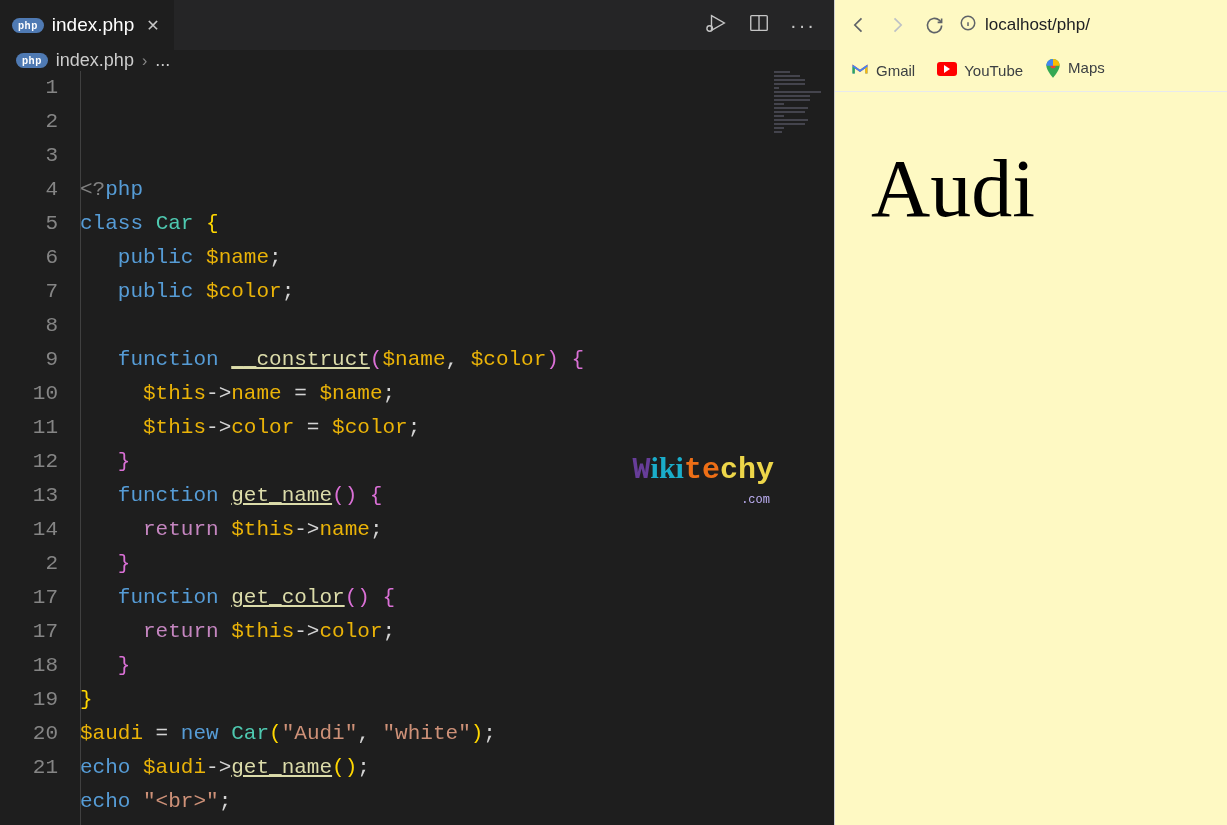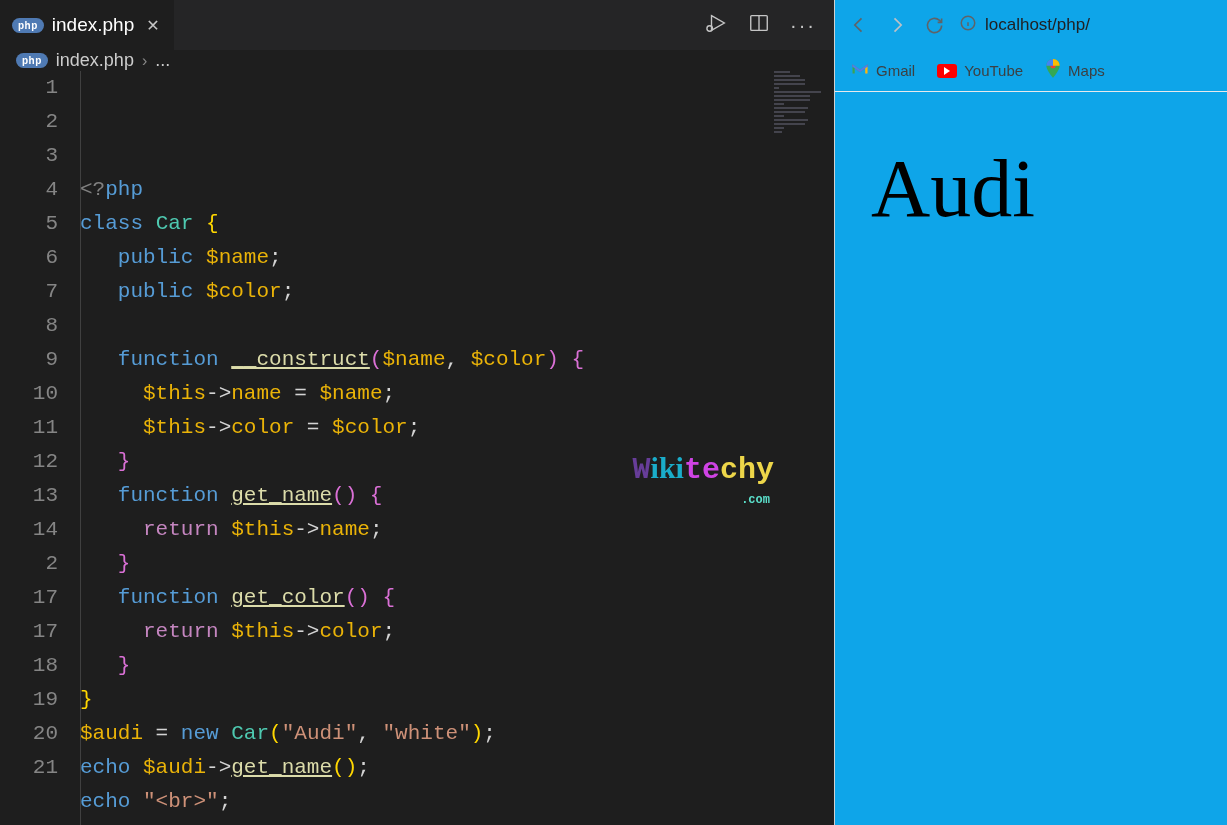--- a/index.html
+++ b/index.html
@@ -20,45 +20,45 @@
 .breadcrumb .chev { color: #888; font-size: 16px; }
 .breadcrumb .dots { color: #ccc; }
 .code-area { flex: 1; display: flex; position: relative; font-family: Consolas, 'Courier New', monospace; font-size: 21px; line-height: 34px; }
 .gutter { width: 80px; text-align: right; padding-right: 22px; color: #858585; user-select: none; }
 .code { flex: 1; white-space: pre; position: relative; }
 .minimap { position: absolute; top: 0; right: 8px; width: 52px; height: 70px; opacity: 0.5; }
 .minimap .mm-line { height: 2px; margin-bottom: 2px; background: #6b6b7c; }
 .watermark { position: absolute; top: 380px; right: 60px; font-size: 30px; font-weight: bold; opacity: 0.95; pointer-events: none; }
 .watermark .w1 { color: #6b3fa0; }
 .watermark .w2 { color: #1ab5d4; font-family: Liberation Serif, serif; }
-.watermark .w3 { color: #d946ef; }
+.watermark .w3 { color: #f97316; }
 .watermark .w4 { color: #f9e04c; margin-top: 12px; }
-.watermark .dc { color: #5eead4; font-size: 12px; display: block; text-align: right; margin-top: -4px; padding-right: 4px; font-weight: bold; }
+.watermark .dc { color: #c4b5fd; font-size: 12px; display: block; text-align: right; margin-top: -4px; padding-right: 4px; font-weight: normal; }
 .indent { position: absolute; top: 0; bottom: 0; width: 1px; background: #404040; }
 .tk-gray { color: #808080; }
 .tk-blue { color: #569cd6; }
 .tk-type { color: #4ec9b0; }
 .tk-brace { color: #ffd700; }
 .tk-brace2 { color: #da70d6; }
 .tk-var { color: #eab308; }
 .tk-white { color: #d4d4d4; }
 .tk-func { color: #dcdcaa; text-decoration: underline; }
 .tk-ctrl { color: #c586c0; }
 .tk-str { color: #ce9178; }
 .php-badge { background: #4f7ab3; color: #fff; font-size: 10px; font-weight: bold; padding: 2px 6px; border-radius: 9px; letter-spacing: 0.5px; }
 
-.browser-pane { width: 409px; height: 825px; background: #0ea5e9; border-left: 1px solid #d0d0d0; display: flex; flex-direction: column; }
+.browser-pane { width: 409px; height: 825px; background: #fef9c3; border-left: 1px solid #d0d0d0; display: flex; flex-direction: column; }
 .addr-bar { height: 50px; display: flex; align-items: center; gap: 10px; padding: 0 10px; }
 .nav-btn { width: 28px; height: 28px; display: flex; align-items: center; justify-content: center; color: #5f6368; cursor: pointer; }
 .nav-btn.disabled { color: #bdc1c6; }
 .nav-btn svg { stroke: currentColor; fill: none; stroke-width: 2; }
 .url-box { flex: 1; display: flex; align-items: center; gap: 8px; font-size: 17px; color: #202124; }
 .url-box .info-icon { color: #5f6368; }
 .bookmarks { height: 42px; display: flex; align-items: center; gap: 22px; padding: 0 16px; border-bottom: 1px solid #e8eaed; font-size: 15px; color: #3c4043; }
-.bm { display: flex; align-items: center; gap: 7px; cursor: pointer; }
+.bm { display: flex; gap: 7px; cursor: pointer; }
 .gmail-icon { width: 18px; height: 14px; }
 .yt-icon { width: 20px; height: 14px; background: #ff0000; border-radius: 3px; position: relative; }
 .yt-icon::after { content: ''; position: absolute; left: 7px; top: 3px; border-left: 6px solid white; border-top: 4px solid transparent; border-bottom: 4px solid transparent; }
 .maps-icon svg { width: 16px; height: 20px; }
 .output { flex: 1; padding: 50px 4px 8px 36px; font-family: 'Times New Roman', serif; font-size: 82px; color: #000; line-height: 1.15; }
 </style>
 </head>
 <body>
 
 <div class="editor-pane">

